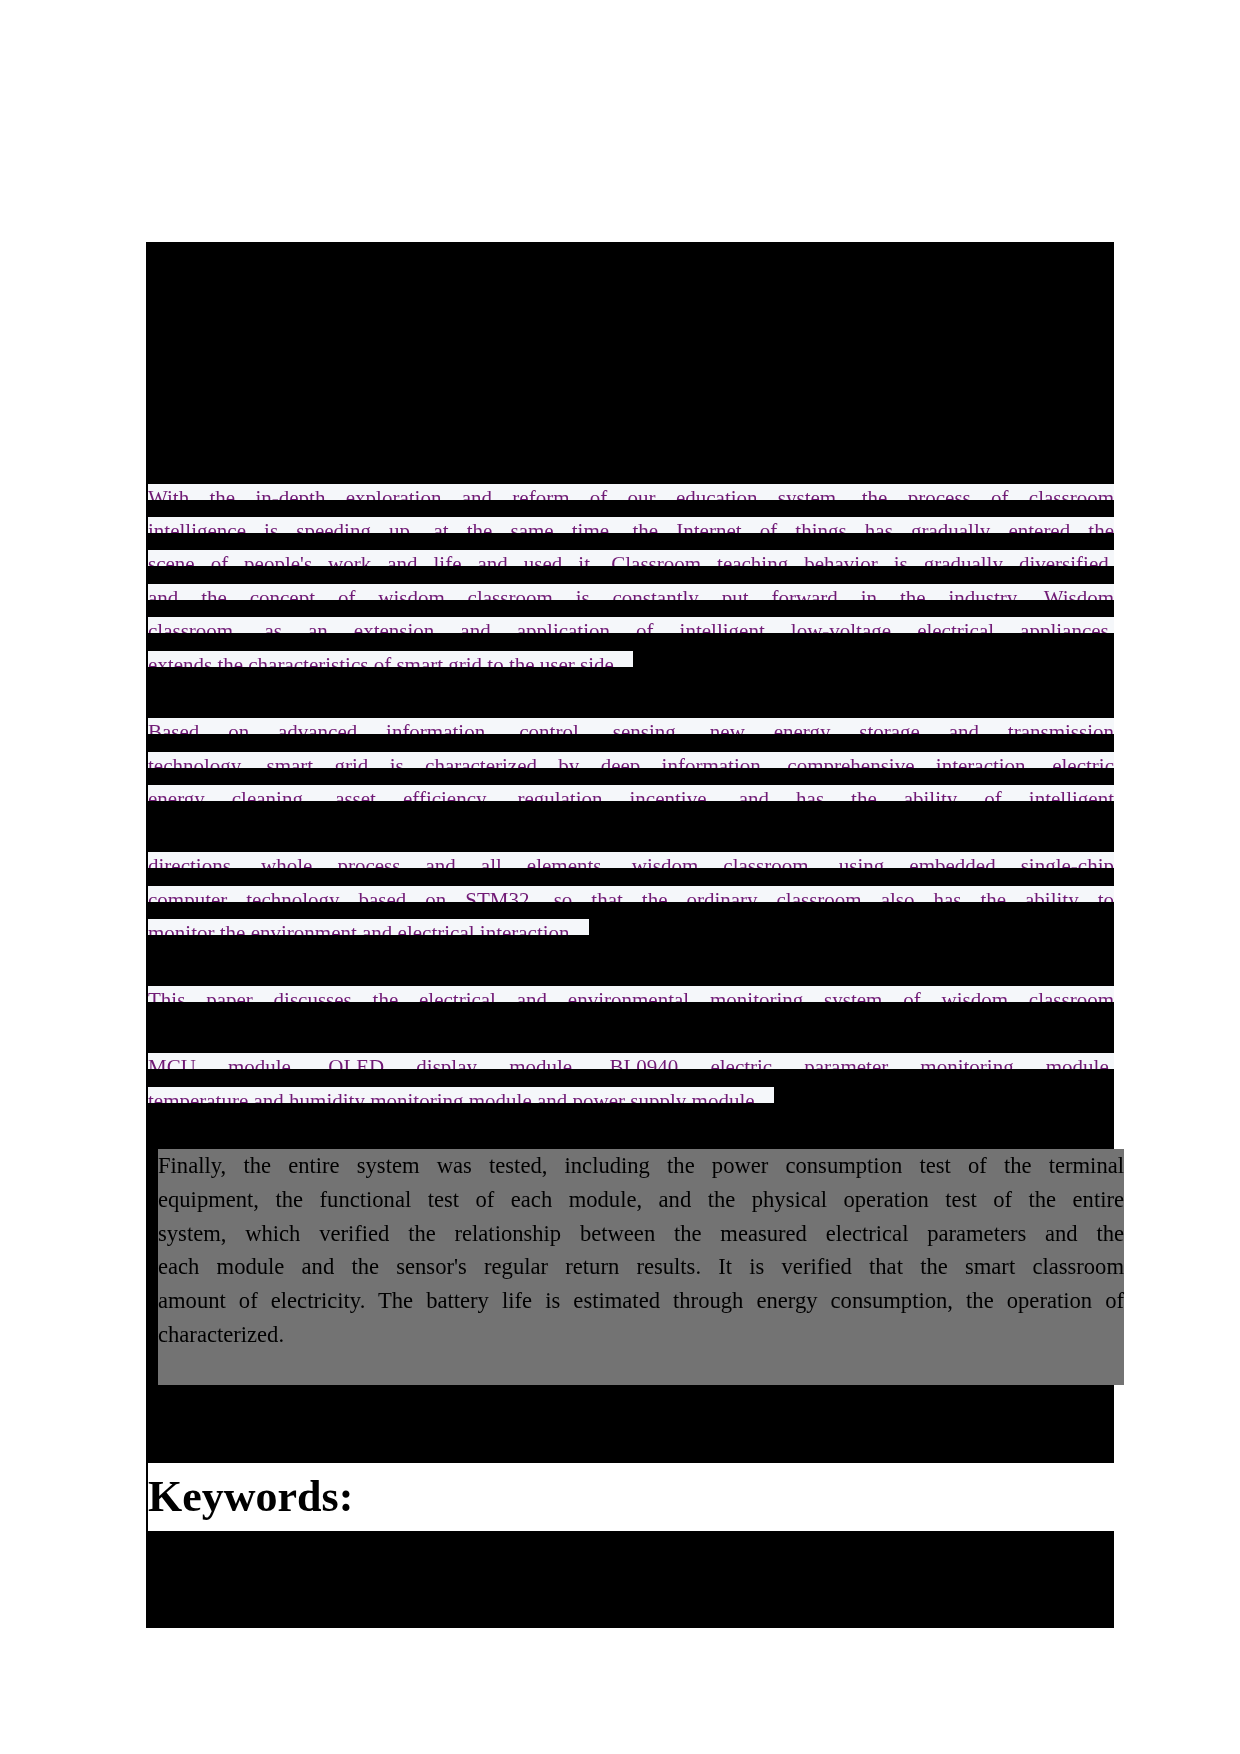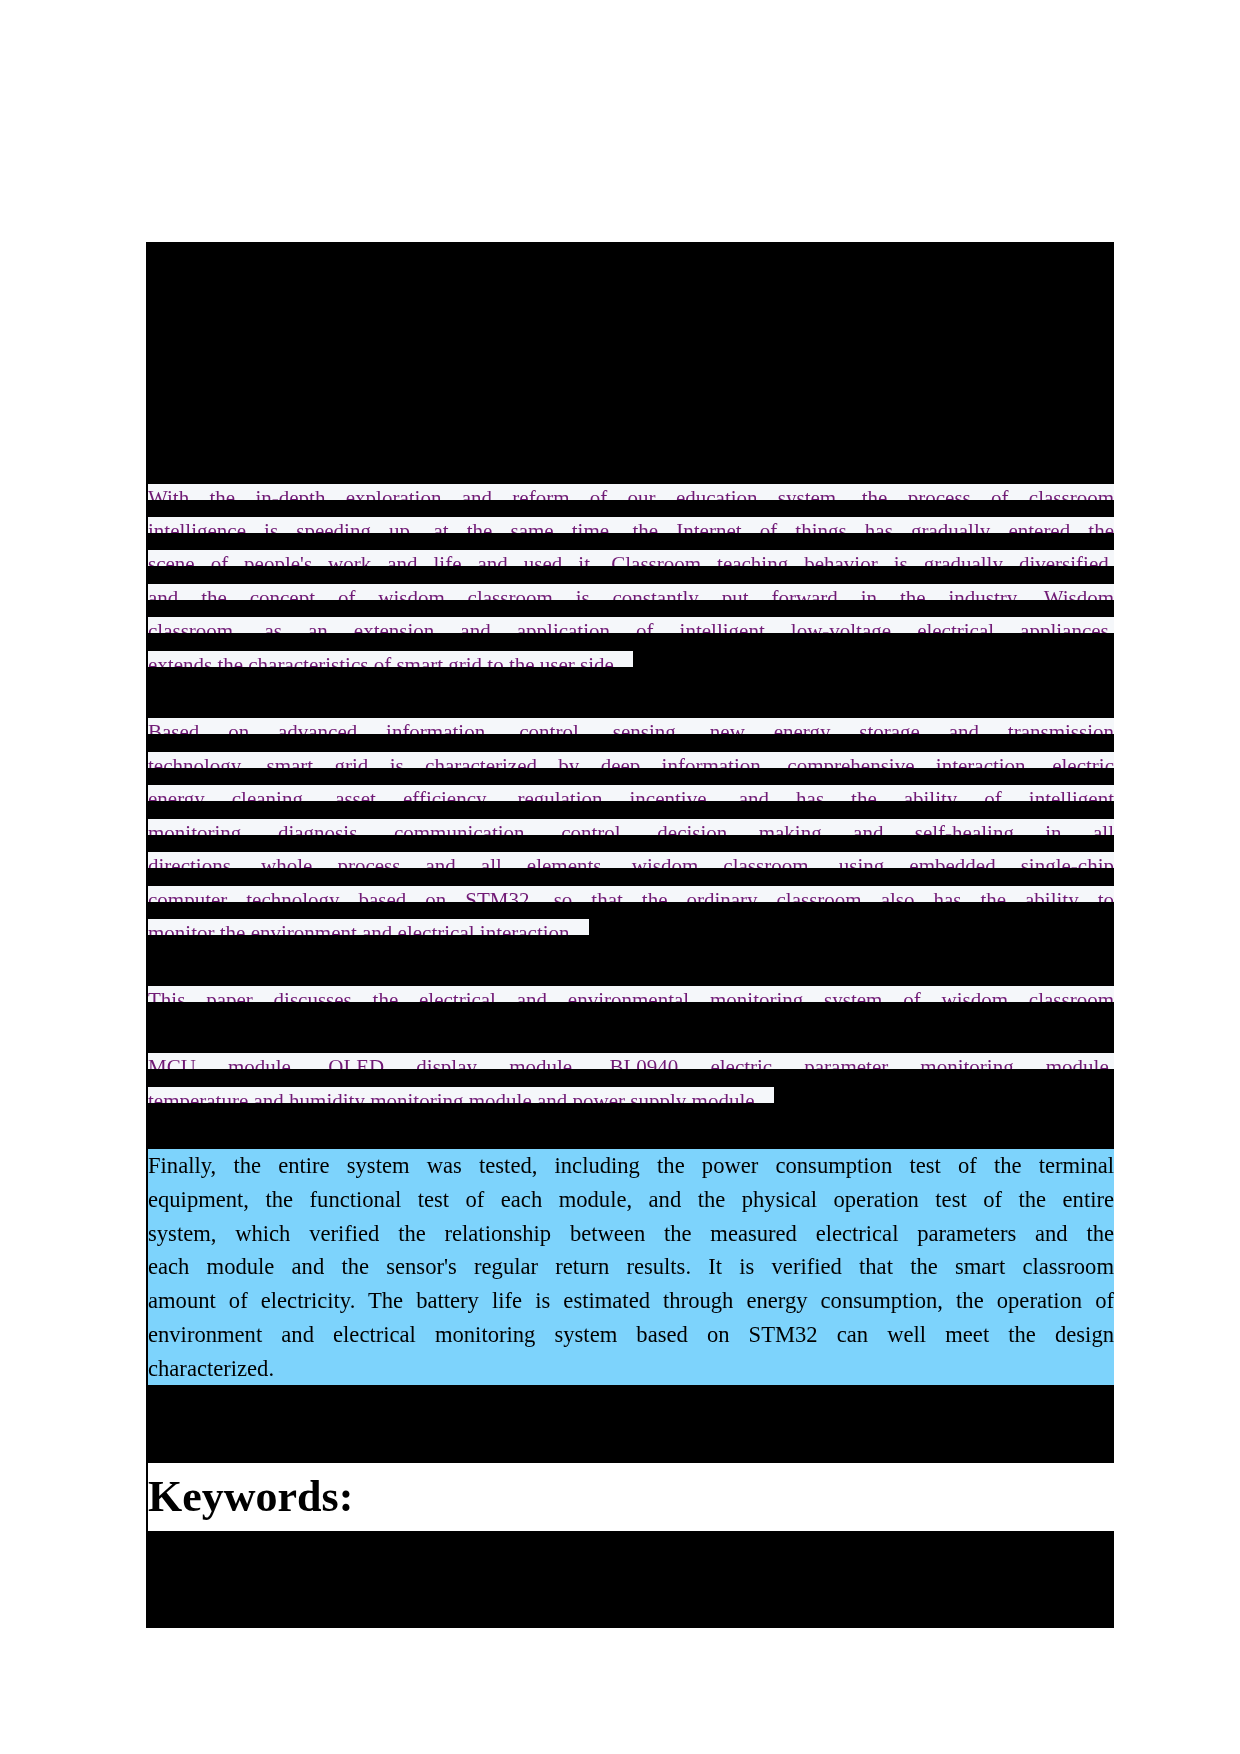--- a/index.html
+++ b/index.html
@@ -11,21 +11,21 @@
     .line {
       position: absolute; left: 2px; height: 16px;
       background: #f5f7fa; color: #701a75;
       font-family: "Liberation Serif", "DejaVu Serif", serif;
       font-size: 21px; line-height: 28px; white-space: nowrap;
       overflow: hidden;
     }
     .line.full { width: 966px; }
     .line.justify { text-align: justify; text-align-last: justify; }
     .line.left { text-align: left; width: auto; padding-right: 14px; }
-    .para4 { position: absolute; left: 2px; width: 966px; background: #7dd3fc; }
+    .para4 { position: absolute; left: 12px; width: 966px; background: #737373; }
     .para4 .row {
       height: 33.8px; line-height: 33.8px;
       font-family: "Liberation Serif", "DejaVu Serif", serif; font-size: 22.6px;
       white-space: nowrap; text-align: justify; text-align-last: justify;
     }
     .para4 .row.last { text-align-last: left; }
     .keywords {
       position: absolute; left: 2px; top: 1221px; width: 966px; height: 68px;
       background: #ffffff;
       font-family: "Liberation Serif", "DejaVu Serif", serif;
@@ -40,33 +40,31 @@
   <div class="line full justify" style="top:242px;">With the in-depth exploration and reform of our education system, the process of classroom</div>
   <div class="line full justify" style="top:275px;">intelligence is speeding up, at the same time, the Internet of things has gradually entered the</div>
   <div class="line full justify" style="top:308px;">scene of people's work and life and used it. Classroom teaching behavior is gradually diversified,</div>
   <div class="line full justify" style="top:342px;">and the concept of wisdom classroom is constantly put forward in the industry. Wisdom</div>
   <div class="line full justify" style="top:375px;">classroom, as an extension and application of intelligent low-voltage electrical appliances,</div>
   <div class="line left" style="top:409px;">extends the characteristics of smart grid to the user side.</div>
 
   <div class="line full justify" style="top:476px;">Based on advanced information, control, sensing, new energy storage and transmission</div>
   <div class="line full justify" style="top:510px;">technology, smart grid is characterized by deep information, comprehensive interaction, electric</div>
   <div class="line full justify" style="top:543px;">energy cleaning, asset efficiency, regulation incentive, and has the ability of intelligent</div>
-  <div class="line full justify" style="top:577px;">monitoring, diagnosis, communication, control, decision making and self-healing in all</div>
   <div class="line full justify" style="top:610px;">directions, whole process and all elements. wisdom classroom, using embedded single-chip</div>
   <div class="line full justify" style="top:644px;">computer technology based on STM32, so that the ordinary classroom also has the ability to</div>
   <div class="line left" style="top:677px;">monitor the environment and electrical interaction.</div>
 
   <div class="line full justify" style="top:744px;">This paper discusses the electrical and environmental monitoring system of wisdom classroom</div>
   <div class="line full justify" style="top:811px;">MCU module, OLED display module, BL0940 electric parameter monitoring module,</div>
   <div class="line left" style="top:845px;">temperature and humidity monitoring module and power supply module.</div>
 
   <div class="para4" style="top:907px; height:236px;">
     <div class="row">Finally, the entire system was tested, including the power consumption test of the terminal</div>
     <div class="row">equipment, the functional test of each module, and the physical operation test of the entire</div>
     <div class="row">system, which verified the relationship between the measured electrical parameters and the</div>
     <div class="row">each module and the sensor's regular return results. It is verified that the smart classroom</div>
     <div class="row">amount of electricity. The battery life is estimated through energy consumption, the operation of</div>
-    <div class="row">environment and electrical monitoring system based on STM32 can well meet the design</div>
     <div class="row last">characterized.</div>
   </div>
 
   <div class="keywords">Keywords:</div>
 </div>
 
 </body></html>

